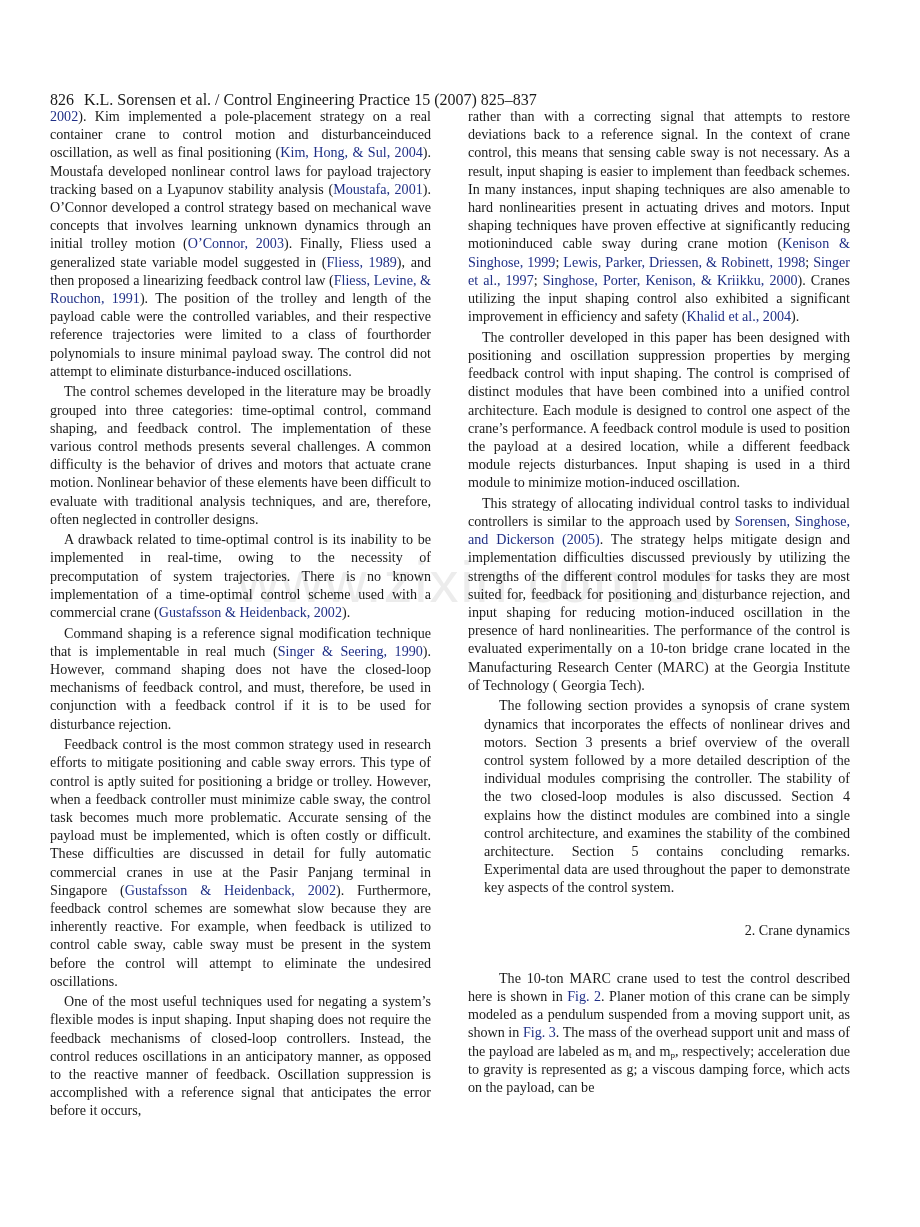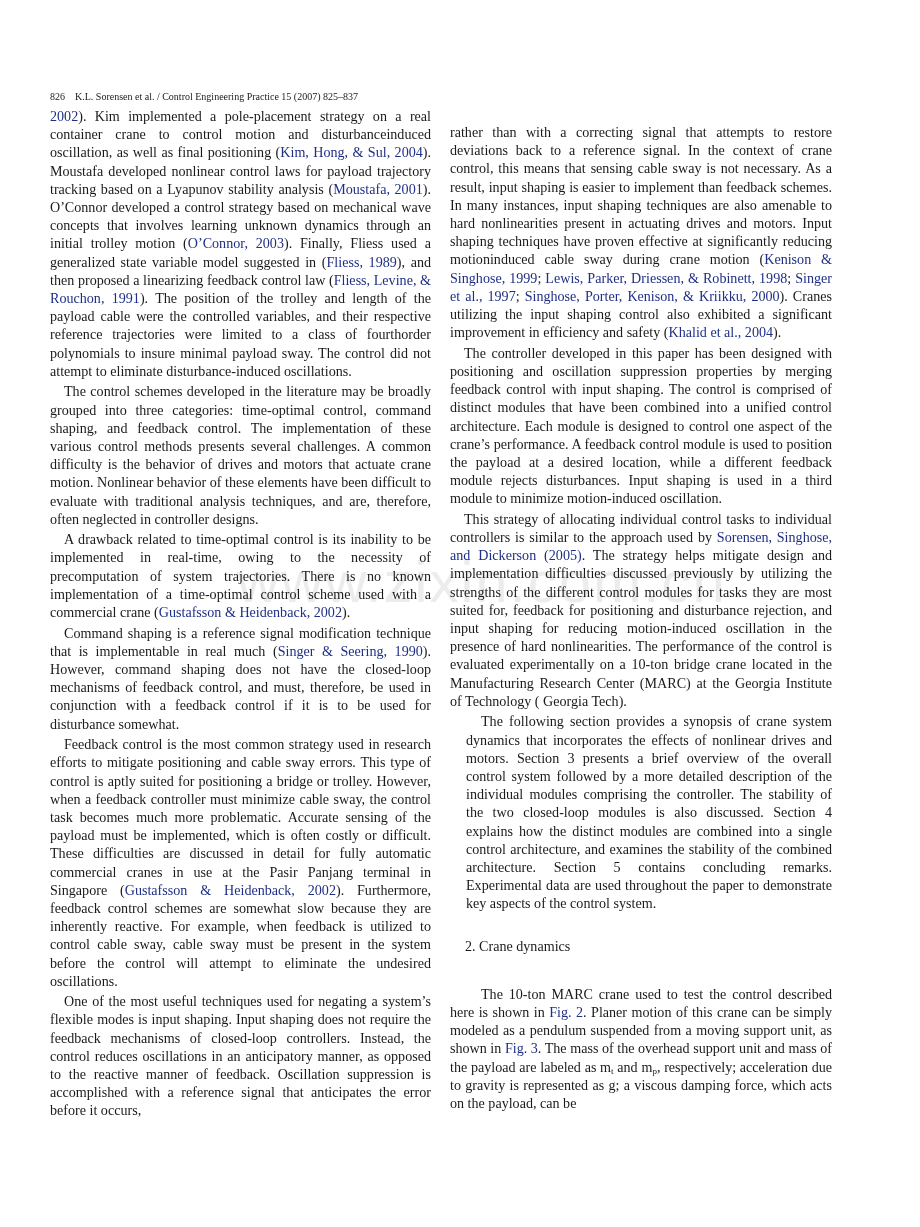--- a/index.html
+++ b/index.html
@@ -3,39 +3,39 @@
   <meta charset="utf-8">
   <style>
     html, body { margin: 0; padding: 0; background: #ffffff; }
     body {
       width: 920px; height: 1227px; position: relative; overflow: hidden;
       font-family: "Liberation Serif", "DejaVu Serif", serif;
       color: #1a1a1a;
     }
     .page-header {
       position: absolute; left: 50px; top: 91px;
-      font-size: 10px; letter-spacing: 0;
+      font-size: 16px; letter-spacing: 0;
       white-space: nowrap;
     }
     .page-header .num { margin-right: 10px; }
     .col {
       position: absolute; top: 107px; width: 381px;
       font-size: 14.1px; line-height: 18.2px;
       text-align: justify; hyphens: none;
     }
     .col.left { left: 50px; }
-    .col.right { left: 450px; width: 382px; margin-top: 16px; }
+    .col.right { left: 468px; width: 382px; }
     .col p { margin: 0 0 2.3px 0; font-family: Liberation Serif, serif; }
     .col p.indent { text-indent: 14px; }
     .col p.noindent { text-indent: 0; }
     .col p.indent-block { margin-left: 16px; text-indent: 15px; }
     .ref { color: #1f2f86; }
     .section-head {
       margin: 24px 0 30px 15px !important;
-      font-size: 14.1px; text-align: left;
+      font-size: 14.1px; text-align: right;
     }
     sub { font-size: 9px; vertical-align: -2px; line-height: 0; }
     .watermark {
       position: absolute; left: 237px; top: 548px;
       font-family: "Liberation Sans", "DejaVu Sans", sans-serif;
       font-size: 58px; letter-spacing: 2px;
       color: rgba(200, 200, 200, 0.35);
       pointer-events: none; white-space: nowrap;
     }
   </style>
@@ -52,21 +52,21 @@
   <p class="noindent">
     <a class="ref">2002</a><span>). Kim implemented a pole-placement strategy on a real container crane to control motion and disturbanceinduced oscillation, as well as final positioning (</span><a class="ref">Kim, Hong, &amp; Sul, 2004</a><span>). Moustafa developed nonlinear control laws for payload trajectory tracking based on a Lyapunov stability analysis (</span><a class="ref">Moustafa, 2001</a><span>). O’Connor developed a control strategy based on mechanical wave concepts that involves learning unknown dynamics through an initial trolley motion (</span><a class="ref">O’Connor, 2003</a><span>). Finally, Fliess used a generalized state variable model suggested in (</span><a class="ref">Fliess, 1989</a><span>), and then proposed a linearizing feedback control law (</span><a class="ref">Fliess, Levine, &amp; Rouchon, 1991</a><span>). The position of the trolley and length of the payload cable were the controlled variables, and their respective reference trajectories were limited to a class of fourthorder polynomials to insure minimal payload sway. The control did not attempt to eliminate disturbance-induced oscillations.</span>
   </p>
   <p class="indent">
     <span>The control schemes developed in the literature may be broadly grouped into three categories: time-optimal control, command shaping, and feedback control. The implementation of these various control methods presents several challenges. A common difficulty is the behavior of drives and motors that actuate crane motion. Nonlinear behavior of these elements have been difficult to evaluate with traditional analysis techniques, and are, therefore, often neglected in controller designs.</span>
   </p>
   <p class="indent">
     <span>A drawback related to time-optimal control is its inability to be implemented in real-time, owing to the necessity of precomputation of system trajectories. There is no known implementation of a time-optimal control scheme used with a commercial crane (</span><a class="ref">Gustafsson &amp; Heidenback, 2002</a><span>).</span>
   </p>
   <p class="indent">
-    <span>Command shaping is a reference signal modification technique that is implementable in real much (</span><a class="ref">Singer &amp; Seering, 1990</a><span>). However, command shaping does not have the closed-loop mechanisms of feedback control, and must, therefore, be used in conjunction with a feedback control if it is to be used for disturbance somewhat.</span>
+    <span>Command shaping is a reference signal modification technique that is implementable in real much (</span><a class="ref">Singer &amp; Seering, 1990</a><span>). However, command shaping does not have the closed-loop mechanisms of feedback control, and must, therefore, be used in conjunction with a feedback control if it is to be used for disturbance rejection.</span>
   </p>
   <p class="indent">
     <span>Feedback control is the most common strategy used in research efforts to mitigate positioning and cable sway errors. This type of control is aptly suited for positioning a bridge or trolley. However, when a feedback controller must minimize cable sway, the control task becomes much more problematic. Accurate sensing of the payload must be implemented, which is often costly or difficult. These difficulties are discussed in detail for fully automatic commercial cranes in use at the Pasir Panjang terminal in Singapore (</span><a class="ref">Gustafsson &amp; Heidenback, 2002</a><span>). Furthermore, feedback control schemes are somewhat slow because they are inherently reactive. For example, when feedback is utilized to control cable sway, cable sway must be present in the system before the control will attempt to eliminate the undesired oscillations.</span>
   </p>
   <p class="indent">
     <span>One of the most useful techniques used for negating a system’s flexible modes is input shaping. Input shaping does not require the feedback mechanisms of closed-loop controllers. Instead, the control reduces oscillations in an anticipatory manner, as opposed to the reactive manner of feedback. Oscillation suppression is accomplished with a reference signal that anticipates the error before it occurs,</span>
   </p>
 </div>
 
 <div class="col right">

